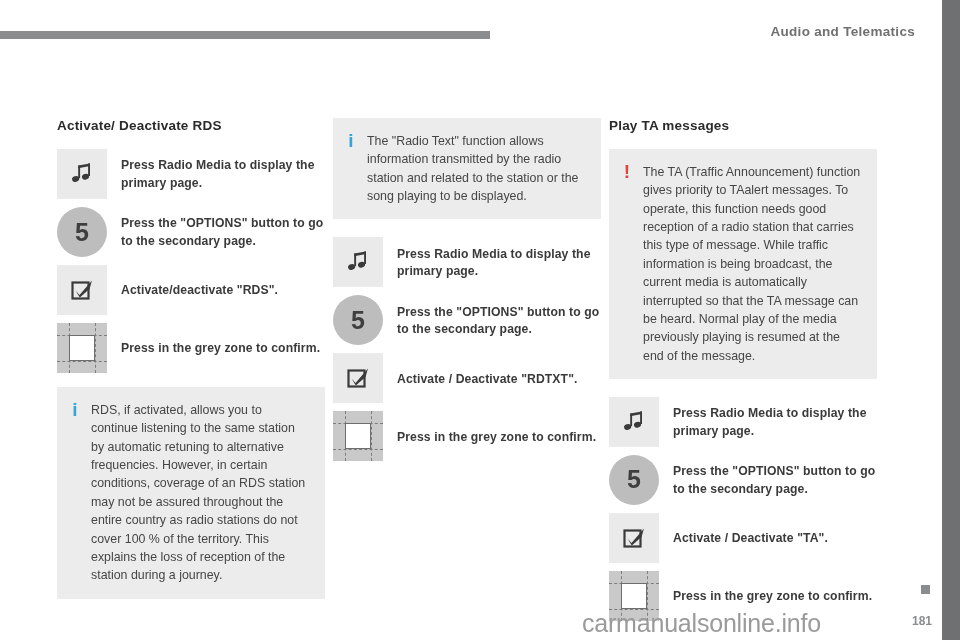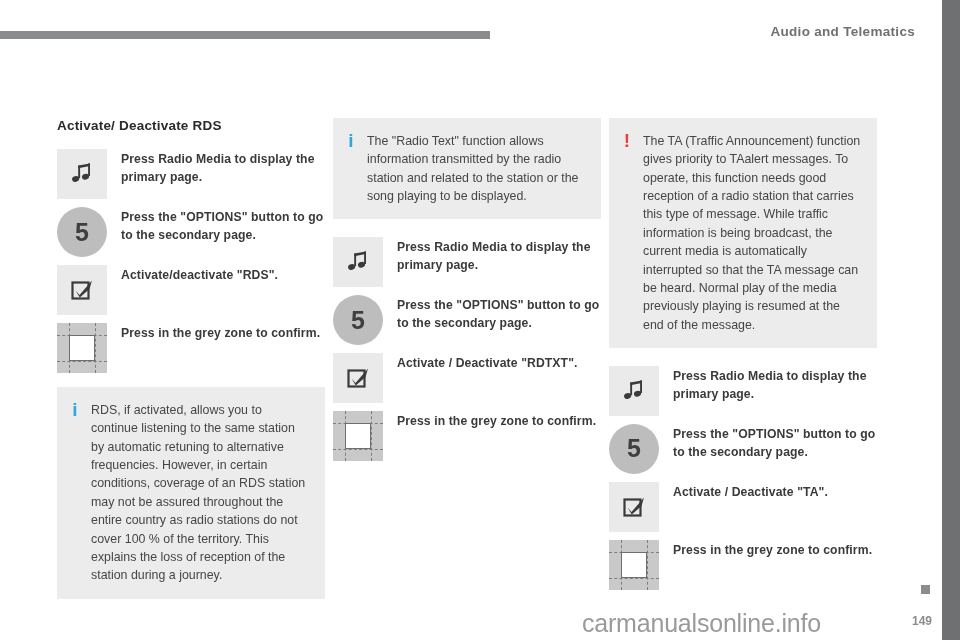--- a/index.html
+++ b/index.html
@@ -91,21 +91,21 @@
   .notebox .body {
     font-size: 12.4px;
     line-height: 1.48;
     color: #464646;
   }
 
   
   .steps { display: block; }
   .step {
     display: flex;
-    align-items: flex-start;
+    align-items: center;
     gap: 14px;
     margin-bottom: 8px;
     min-height: 50px;
   }
   .step-icon {
     flex: 0 0 auto;
     width: 50px; height: 50px;
     position: relative;
   }
   .step-text {
@@ -317,20 +317,21 @@
               <div class="inner"></div>
             </div>
           </div>
           <div class="step-text">Press in the grey zone to confirm.</div>
         </div>
 
       </div>
     </div>
 
     <div class="col">
+      <h2 class="col-title">Play TA messages</h2>
 
       <div class="notebox">
         <div class="glyph warn">!</div>
         <div class="body">The TA (Traffic Announcement) function gives priority to TAalert messages. To operate, this function needs good reception of a radio station that carries this type of message. While traffic information is being broadcast, the current media is automatically interrupted so that the TA message can be heard. Normal play of the media previously playing is resumed at the end of the message.</div>
       </div>
 
       <div class="steps">
 
         <div class="step">
           <div class="step-icon ico-media">
@@ -374,17 +375,17 @@
           </div>
           <div class="step-text">Press in the grey zone to confirm.</div>
         </div>
 
       </div>
     </div>
 
   </div>
 
   <div class="footer-mark"></div>
-  <div class="page-number">149</div>
+  <div class="page-number">181</div>
   <div class="watermark">carmanualsonline.info</div>
 
   <div class="right-rail"></div>
 </div>
 
 </body></html>

